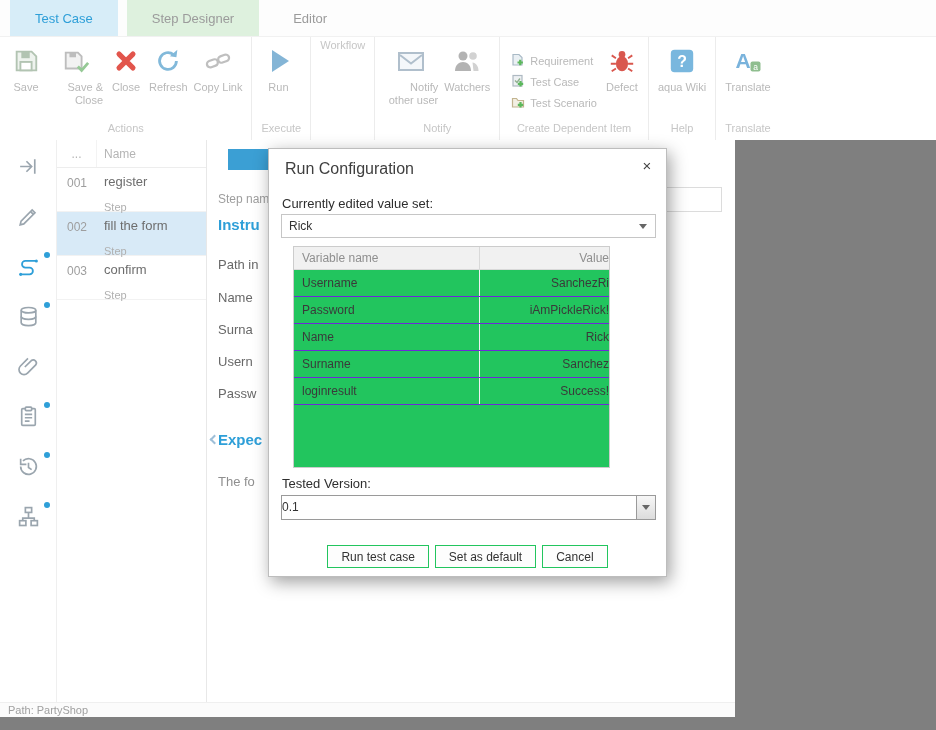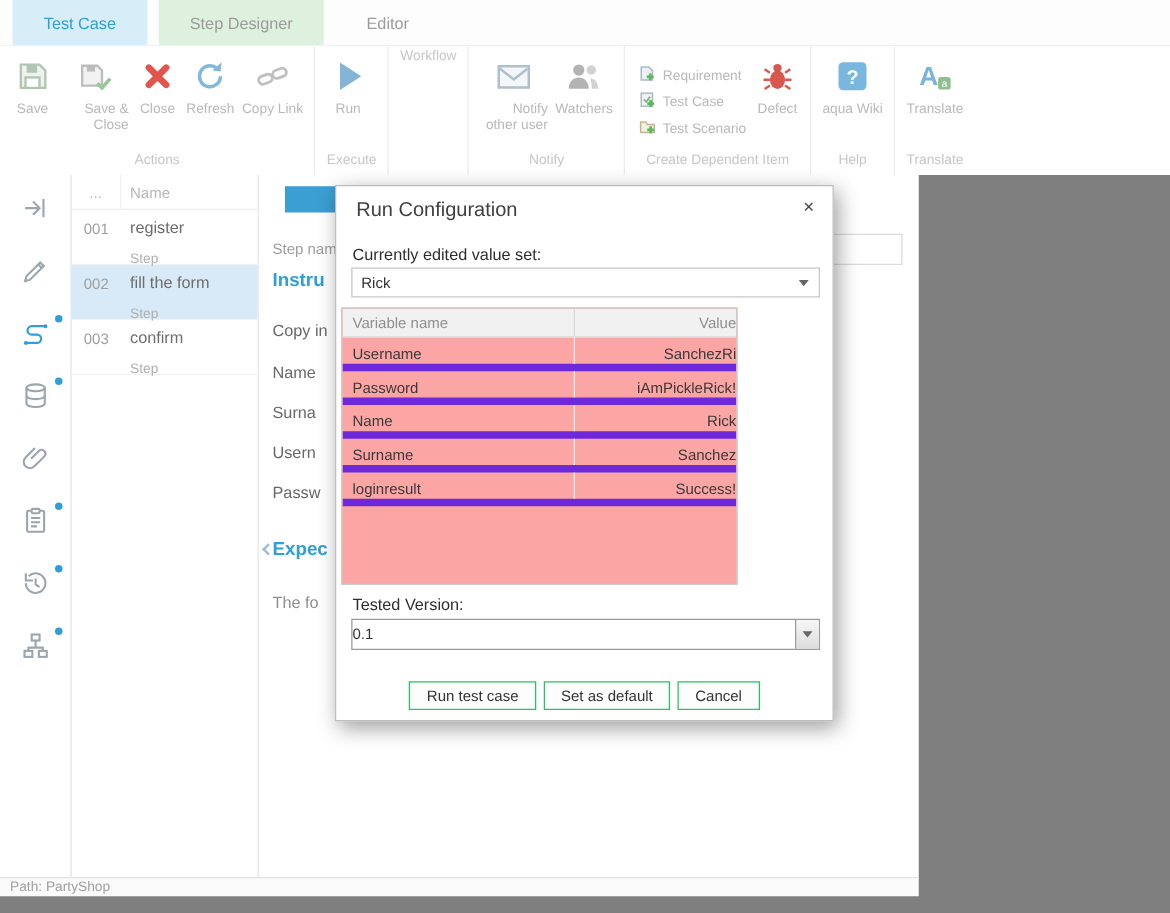--- a/index.html
+++ b/index.html
@@ -61,22 +61,22 @@
 
   
   .dialog { position:absolute; left:268px; top:148px; width:399px; height:429px; background:#fff; border:1px solid #bdbdbd; box-shadow:3px 5px 16px rgba(0,0,0,.38); }
   .dlg-title { position:absolute; left:16px; top:11px; font-size:16px; color:#3f3f3f; }
   .dlg-close { position:absolute; right:8px; top:6px; width:22px; height:22px; text-align:center; line-height:22px; font-size:15px; color:#444; cursor:pointer; }
   .dlg-label { position:absolute; left:13px; font-size:13px; color:#2e2e2e; }
   .l1 { top:47px; }
   .l2 { top:327px; }
   .dlg-select { position:absolute; left:12px; top:65px; width:375px; height:24px; border:1px solid #c6c6c6; background:#fff; font-size:12px; color:#333; line-height:22px; padding-left:7px; cursor:pointer; }
   .caret { position:absolute; right:8px; top:9px; width:0; height:0; border-left:4px solid transparent; border-right:4px solid transparent; border-top:5px solid #666; }
-  .dlg-table { position:absolute; left:4px; top:97px; width:317px; height:222px; border:1px solid #ccc; background:#fca5a5; overflow:hidden; }
-  .trow { display:flex; height:27px; border-bottom:6px solid #6d28d9; font-size:12px; color:#3a3a3a; }
+  .dlg-table { position:absolute; left:24px; top:97px; width:317px; height:222px; border:1px solid #ccc; background:#22c55e; overflow:hidden; }
+  .trow { display:flex; height:27px; border-bottom:1px solid #6d28d9; font-size:12px; color:#3a3a3a; }
   .trow.thead { height:23px; background:#f1f1f1; border-bottom:1px solid #d9d9d9; color:#8f8f8f; }
   .tc { line-height:26px; padding-left:8px; white-space:nowrap; overflow:hidden; }
   .thead .tc { line-height:22px; }
   .c1 { width:186px; border-right:1px solid #f0f0f0; }
   .thead .c1 { border-right:1px solid #d9d9d9; }
   .c2 { flex:1;text-align:right; }
   .dlg-combo { position:absolute; left:12px; top:346px; width:375px; height:25px; border:1px solid #9a9a9a; background:#fff; font-size:12px; color:#333; line-height:23px; padding-left:0; cursor:pointer; }
   .combo-btn { position:absolute; right:0; top:0; width:19px; height:23px; background:linear-gradient(#f7f7f7,#dcdcdc); border-left:1px solid #9a9a9a; }
   .combo-btn .caret { right:5px; top:9px; }
   .dlg-buttons { position:absolute; left:0; right:0; top:396px; display:flex; justify-content:center; gap:6px; }
@@ -359,21 +359,21 @@
       <div class="tp">Step</div>
     </div>
   </div>
 </div>
 
 <div class="content">
   <div class="bluebar"></div>
   <div class="ghost-input"></div>
   <span class="frag small" style="left:11px; top:52px;">Step nam</span>
   <span class="frag head" style="left:11px; top:76px;">Instru</span>
-  <span class="frag" style="left:11px; top:117px;">Copy in</span>
+  <span class="frag" style="left:11px; top:117px;">Path in</span>
   <span class="frag" style="left:11px; top:150px;">Name</span>
   <span class="frag" style="left:11px; top:182px;">Surna</span>
   <span class="frag" style="left:11px; top:214px;">Usern</span>
   <span class="frag" style="left:11px; top:246px;">Passw</span>
   <span class="chev"></span>
   <span class="frag head" style="left:11px; top:291px;">Expec</span>
   <span class="frag soft" style="left:11px; top:334px;">The fo</span>
 </div>
 
 <div class="statusbar">

